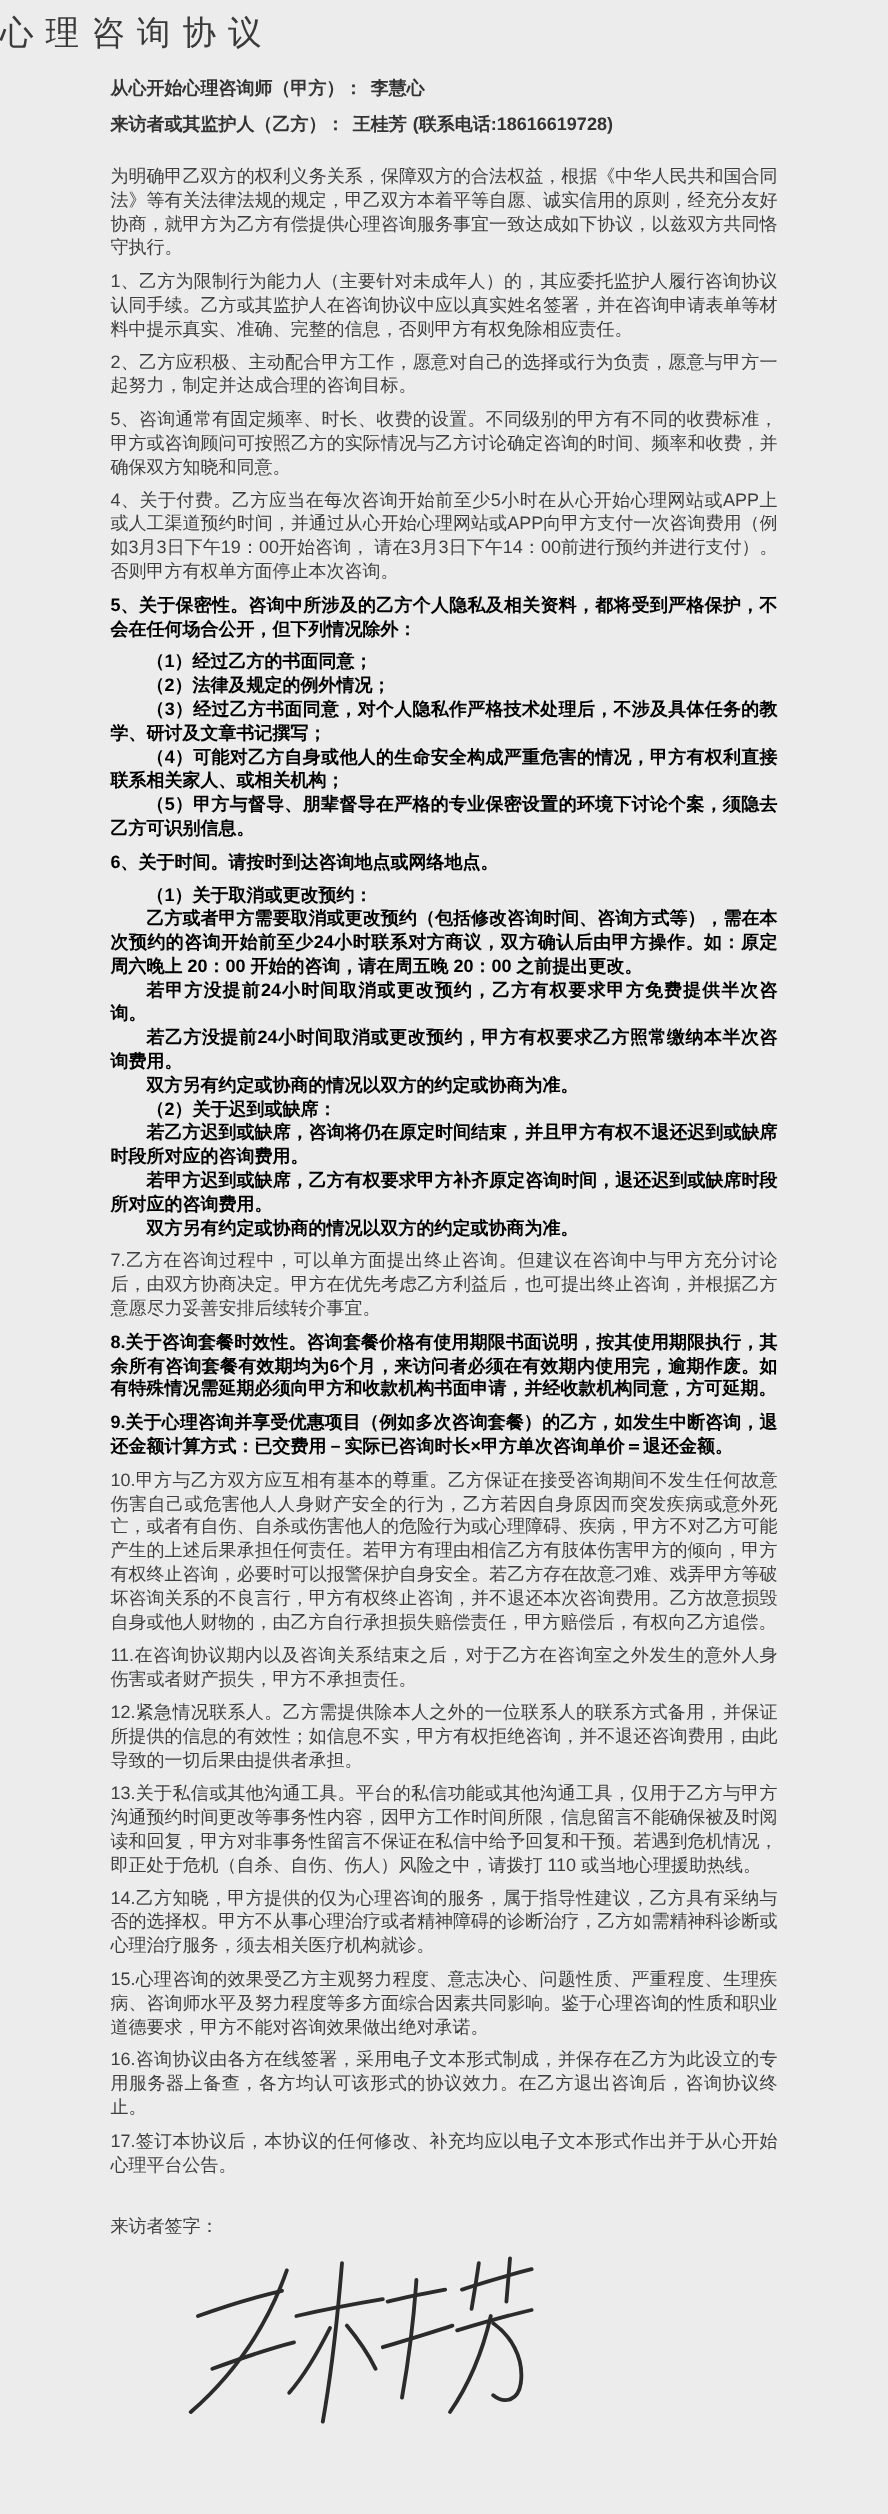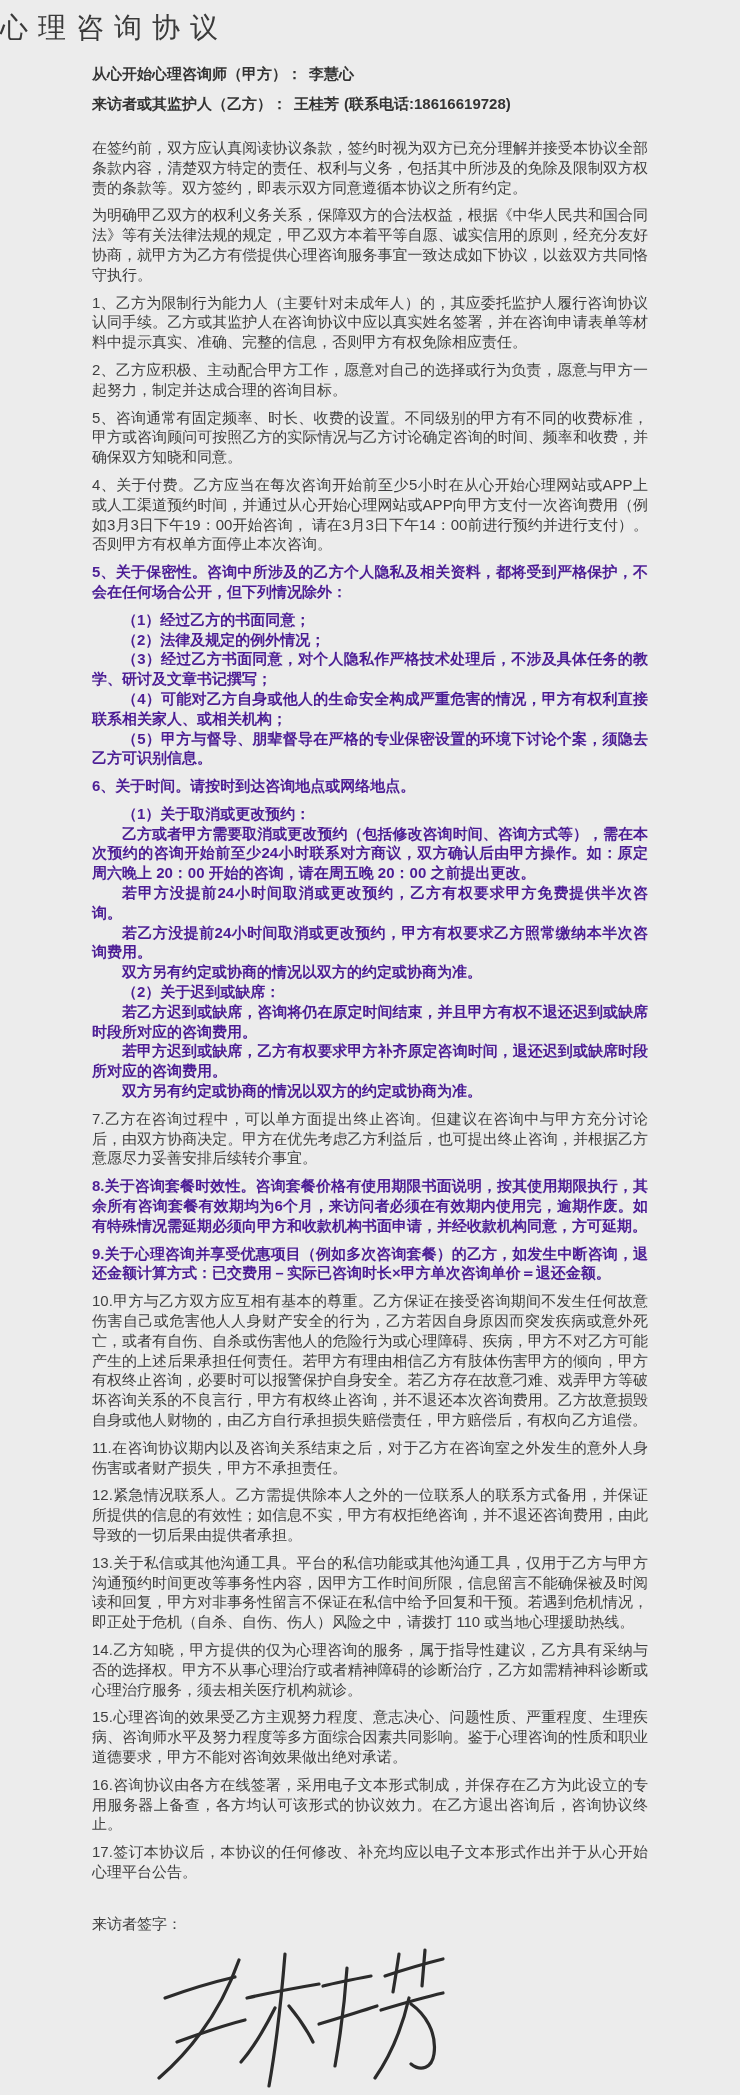--- a/index.html
+++ b/index.html
@@ -38,21 +38,21 @@
     margin: 10px 0;
   }
   .party .party-name { margin-left: 7px; text-align: right; }
   .party .party-phone { margin-left: 5px; }
   .para {
     margin: 8px 0;
     text-align: justify;
   }
   .para.bold {
     font-weight: 700;
-    color: #4c1d95;
+    color: #000000;
   }
   .para.sub {
     margin: 0;
     text-indent: 2em;
   }
   .preamble-gap { height: 6px; }
   .sign-label {
     margin: 32px 0 0 0;
     font-size: 15px;
   }
@@ -84,21 +84,20 @@
       <span>从心开始心理咨询师（甲方）：</span><span class="party-name">李慧心</span>
     </p>
 
     <p class="party">
       <span>来访者或其监护人（乙方）：</span><span class="party-name">王桂芳</span><span class="party-phone">(联系电话:18616619728)</span>
     </p>
 
     <div class="preamble-gap"></div>
 
     <main>
-        <p class="para">在签约前，双方应认真阅读协议条款，签约时视为双方已充分理解并接受本协议全部条款内容，清楚双方特定的责任、权利与义务，包括其中所涉及的免除及限制双方权责的条款等。双方签约，即表示双方同意遵循本协议之所有约定。</p>
         <p class="para">为明确甲乙双方的权利义务关系，保障双方的合法权益，根据《中华人民共和国合同法》等有关法律法规的规定，甲乙双方本着平等自愿、诚实信用的原则，经充分友好协商，就甲方为乙方有偿提供心理咨询服务事宜一致达成如下协议，以兹双方共同恪守执行。</p>
         <p class="para">1、乙方为限制行为能力人（主要针对未成年人）的，其应委托监护人履行咨询协议认同手续。乙方或其监护人在咨询协议中应以真实姓名签署，并在咨询申请表单等材料中提示真实、准确、完整的信息，否则甲方有权免除相应责任。</p>
         <p class="para">2、乙方应积极、主动配合甲方工作，愿意对自己的选择或行为负责，愿意与甲方一起努力，制定并达成合理的咨询目标。</p>
         <p class="para">5、咨询通常有固定频率、时长、收费的设置。不同级别的甲方有不同的收费标准，甲方或咨询顾问可按照乙方的实际情况与乙方讨论确定咨询的时间、频率和收费，并确保双方知晓和同意。</p>
         <p class="para">4、关于付费。乙方应当在每次咨询开始前至少5小时在从心开始心理网站或APP上或人工渠道预约时间，并通过从心开始心理网站或APP向甲方支付一次咨询费用（例如3月3日下午19：00开始咨询， 请在3月3日下午14：00前进行预约并进行支付）。否则甲方有权单方面停止本次咨询。</p>
         <p class="para bold">5、关于保密性。咨询中所涉及的乙方个人隐私及相关资料，都将受到严格保护，不会在任何场合公开，但下列情况除外：</p>
         <p class="para bold sub">（1）经过乙方的书面同意；</p>
         <p class="para bold sub">（2）法律及规定的例外情况；</p>
         <p class="para bold sub">（3）经过乙方书面同意，对个人隐私作严格技术处理后，不涉及具体任务的教学、研讨及文章书记撰写；</p>
         <p class="para bold sub">（4）可能对乙方自身或他人的生命安全构成严重危害的情况，甲方有权利直接联系相关家人、或相关机构；</p>

